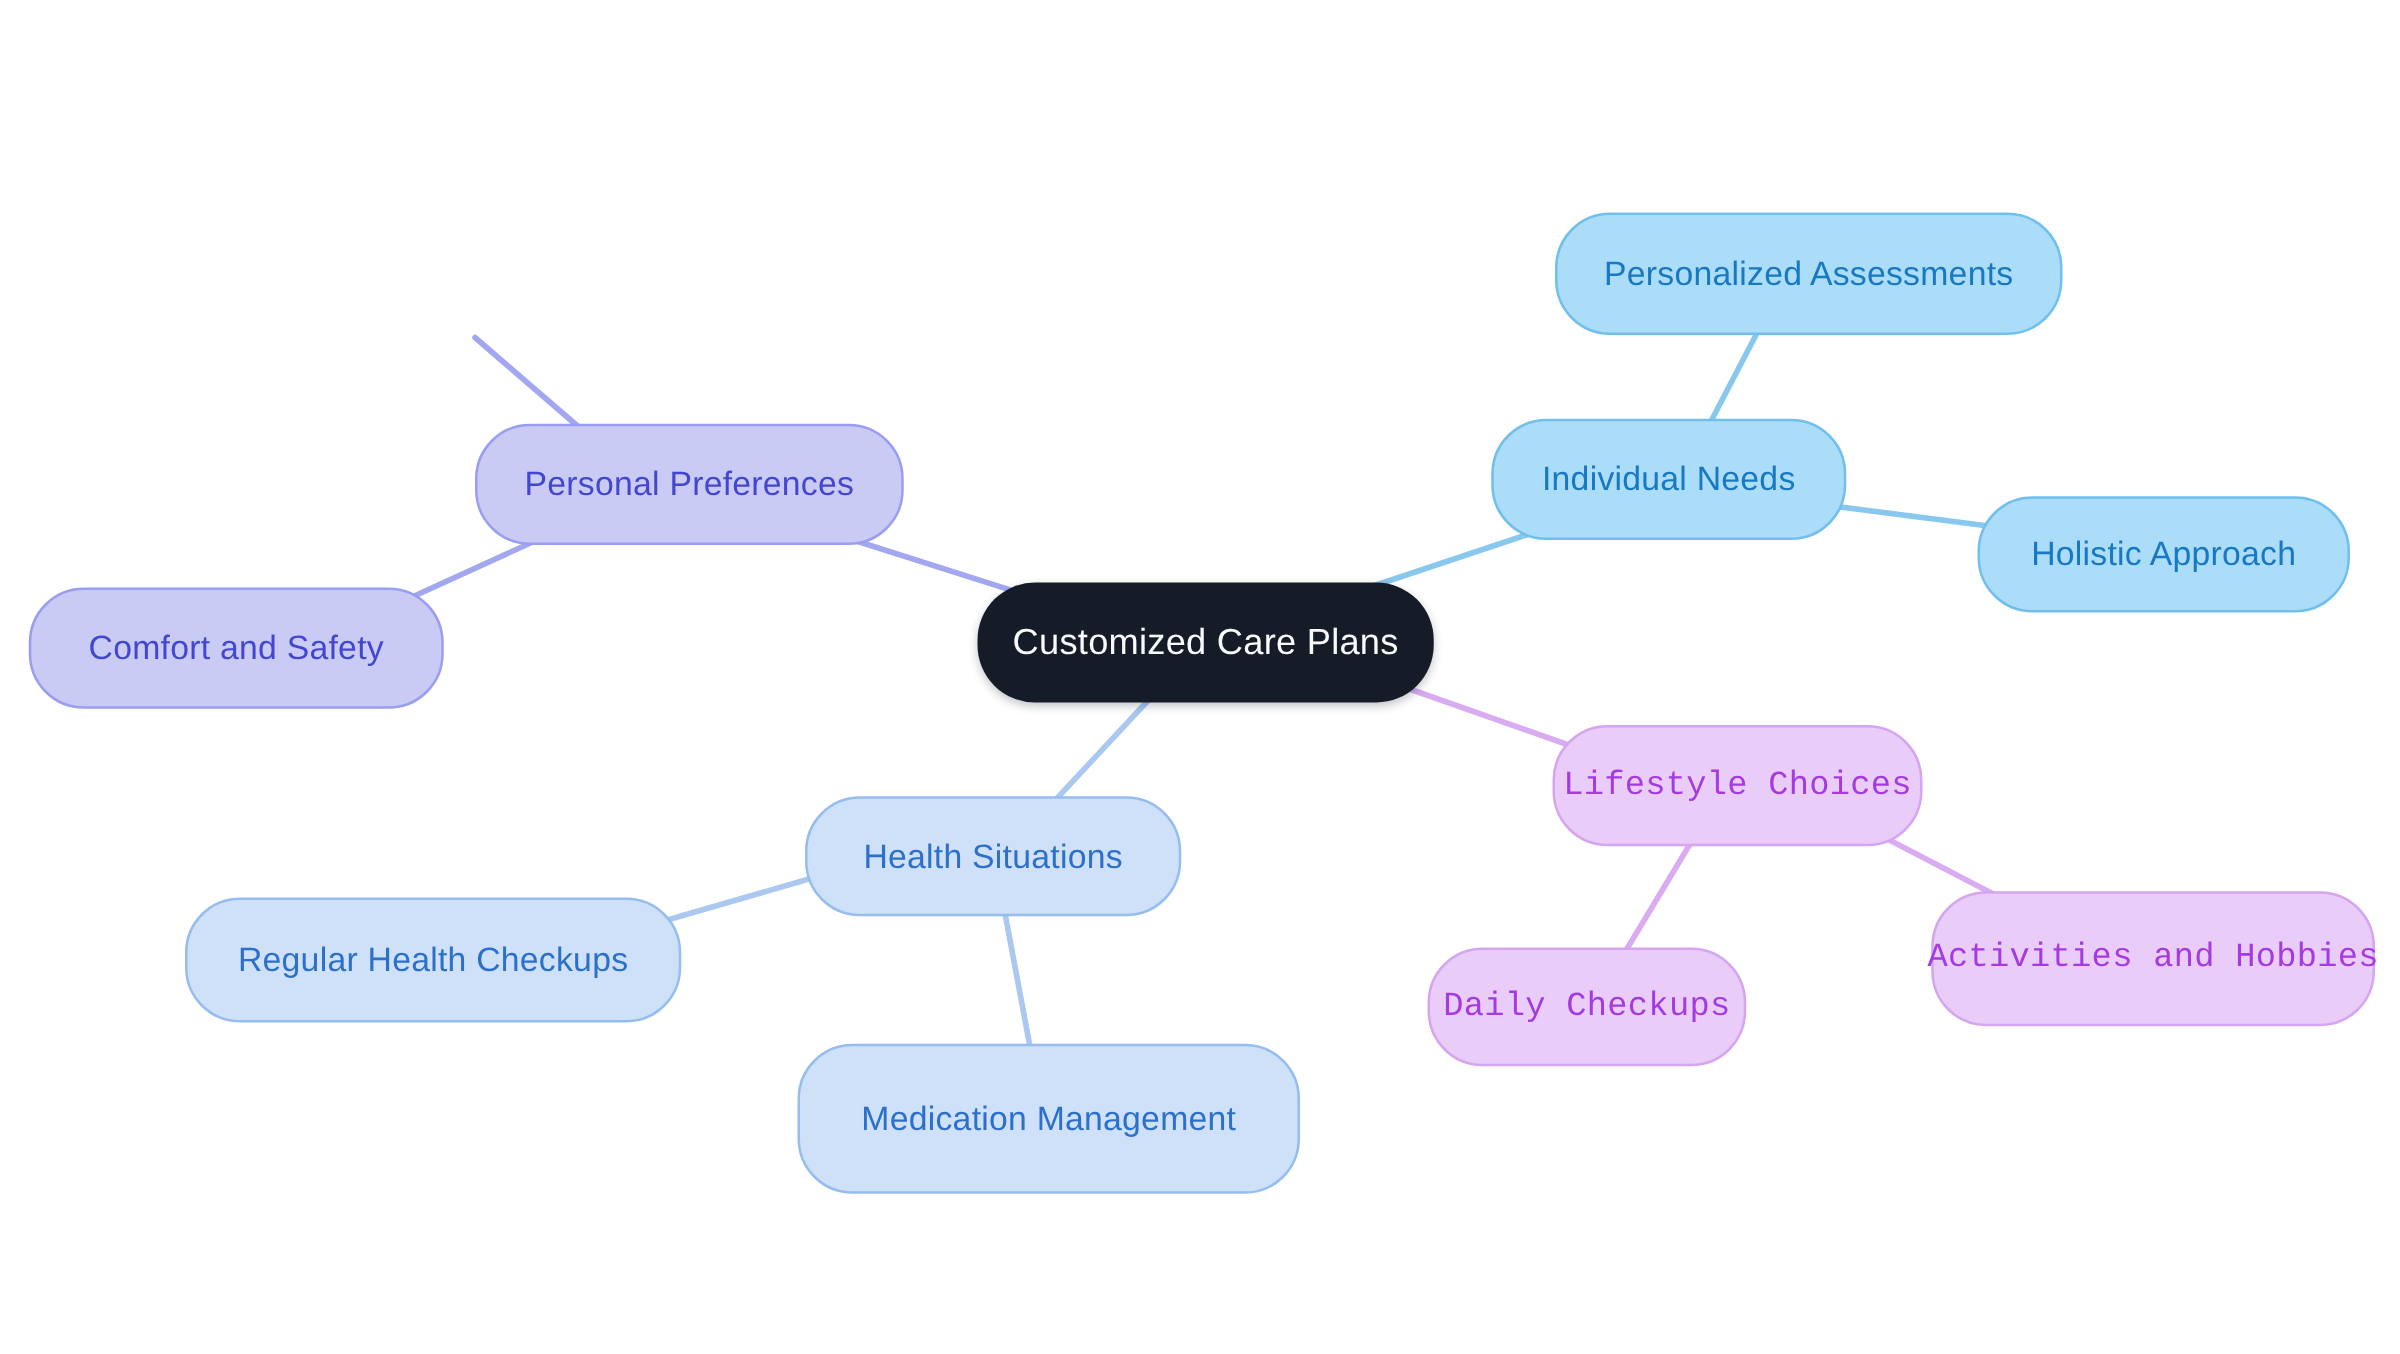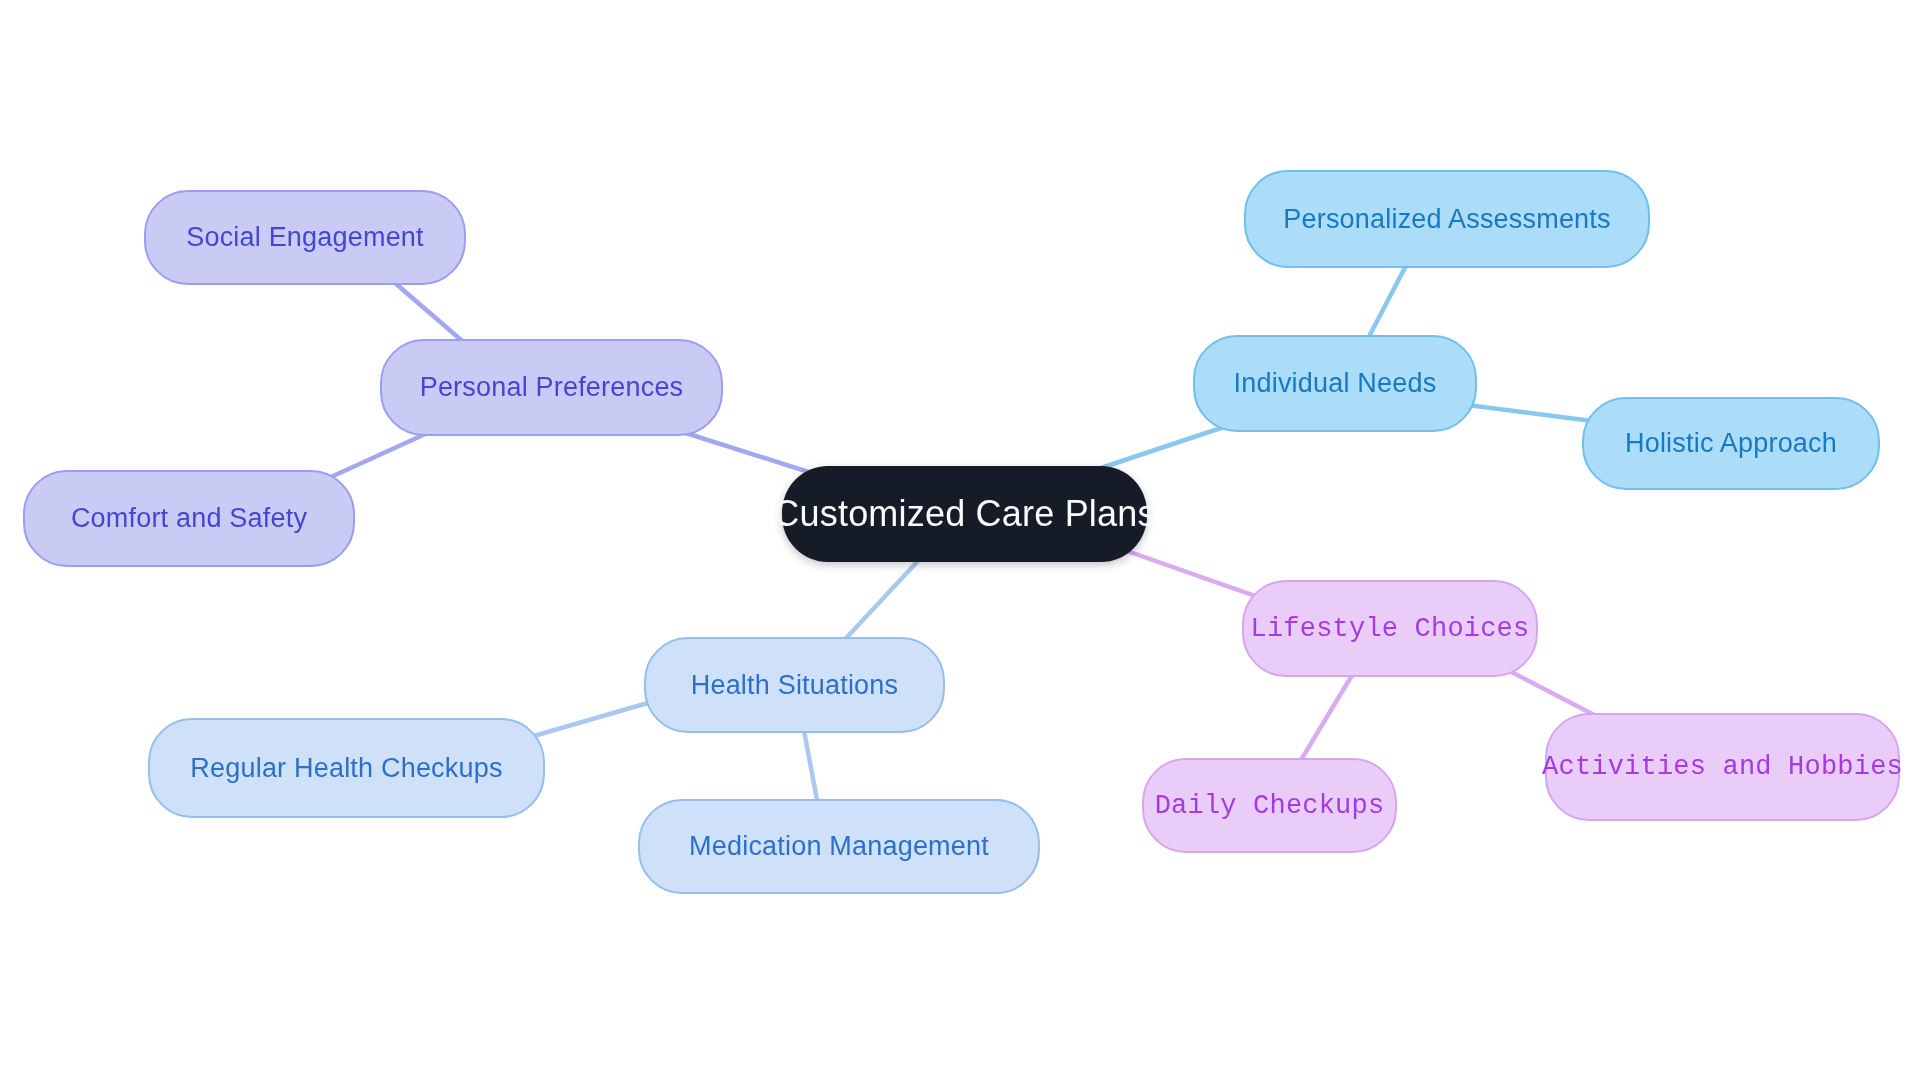--- a/index.html
+++ b/index.html
@@ -39,21 +39,21 @@
     font-size: 27px;
     letter-spacing: 0.2px;
     white-space: nowrap;
     cursor: pointer;
   }
   .node .label { pointer-events: none; }
   .node.center {
     background: var(--center-fill, #151c28);
     color: var(--center-text, #f8fafc);
     border: none;
-    font-size: 36px;
+    font-size: 29px;
     border-radius: 46px;
     box-shadow: 0 3px 8px rgba(15, 22, 36, 0.25);
   }
   .node.lavender {
     background: var(--lavender-fill, #c9cbf5);
     border-color: var(--lavender-border, #9a9ef0);
     color: var(--lavender-text, #4347d0);
   }
   .node.blue {
     background: var(--blue-fill, #abdcf8);
@@ -74,21 +74,21 @@
   
   .n-center { left: 782px;  top: 466px; width: 365px; height: 96px; }
   .n-pp     { left: 380px;  top: 339px; width: 343px; height: 97px; }
   .n-se     { left: 144px;  top: 190px; width: 322px; height: 95px; }
   .n-cas    { left: 23px;   top: 470px; width: 332px; height: 97px; }
   .n-in     { left: 1193px; top: 335px; width: 284px; height: 97px; align-items: center; }
   .n-pa     { left: 1244px; top: 150px; width: 406px; height: 98px; margin-top: 20px; }
   .n-ha     { left: 1582px; top: 397px; width: 298px; height: 93px; }
   .n-hs     { left: 644px;  top: 637px; width: 301px; height: 96px; }
   .n-rhc    { left: 148px;  top: 718px; width: 397px; height: 100px; }
-  .n-mm     { left: 638px;  top: 799px; width: 402px; height: 95px; }
+  .n-mm     { left: 638px;  top: 835px; width: 402px; height: 120px; }
   .n-lc     { left: 1242px; top: 580px; width: 296px; height: 97px; }
   .n-dr     { left: 1142px; top: 758px; width: 255px; height: 95px; }
   .n-ah     { left: 1545px; top: 713px; width: 355px; height: 108px; }
 </style>
 </head>
 <body>
 
 <div class="canvas">
 
   <svg class="edges" viewBox="0 0 1920 1083">
@@ -105,23 +105,20 @@
     <line x1="1360" y1="662" x2="1298" y2="765" stroke="#d9abf0"></line>
     <line x1="1498" y1="665" x2="1600" y2="718" stroke="#d9abf0"></line>
   </svg>
 
   <div class="node center n-center">
     <span class="label">Customized Care Plans</span>
   </div>
 
   <div class="node lavender n-pp">
     <span class="label">Personal Preferences</span>
-  </div>
-  <div class="node lavender n-se">
-    <span class="label">Social Engagement</span>
   </div>
   <div class="node lavender n-cas">
     <span class="label">Comfort and Safety</span>
   </div>
 
   <div class="node blue n-in">
     <span class="label">Individual Needs</span>
   </div>
   <div class="node blue n-pa">
     <span class="label">Personalized Assessments</span>

